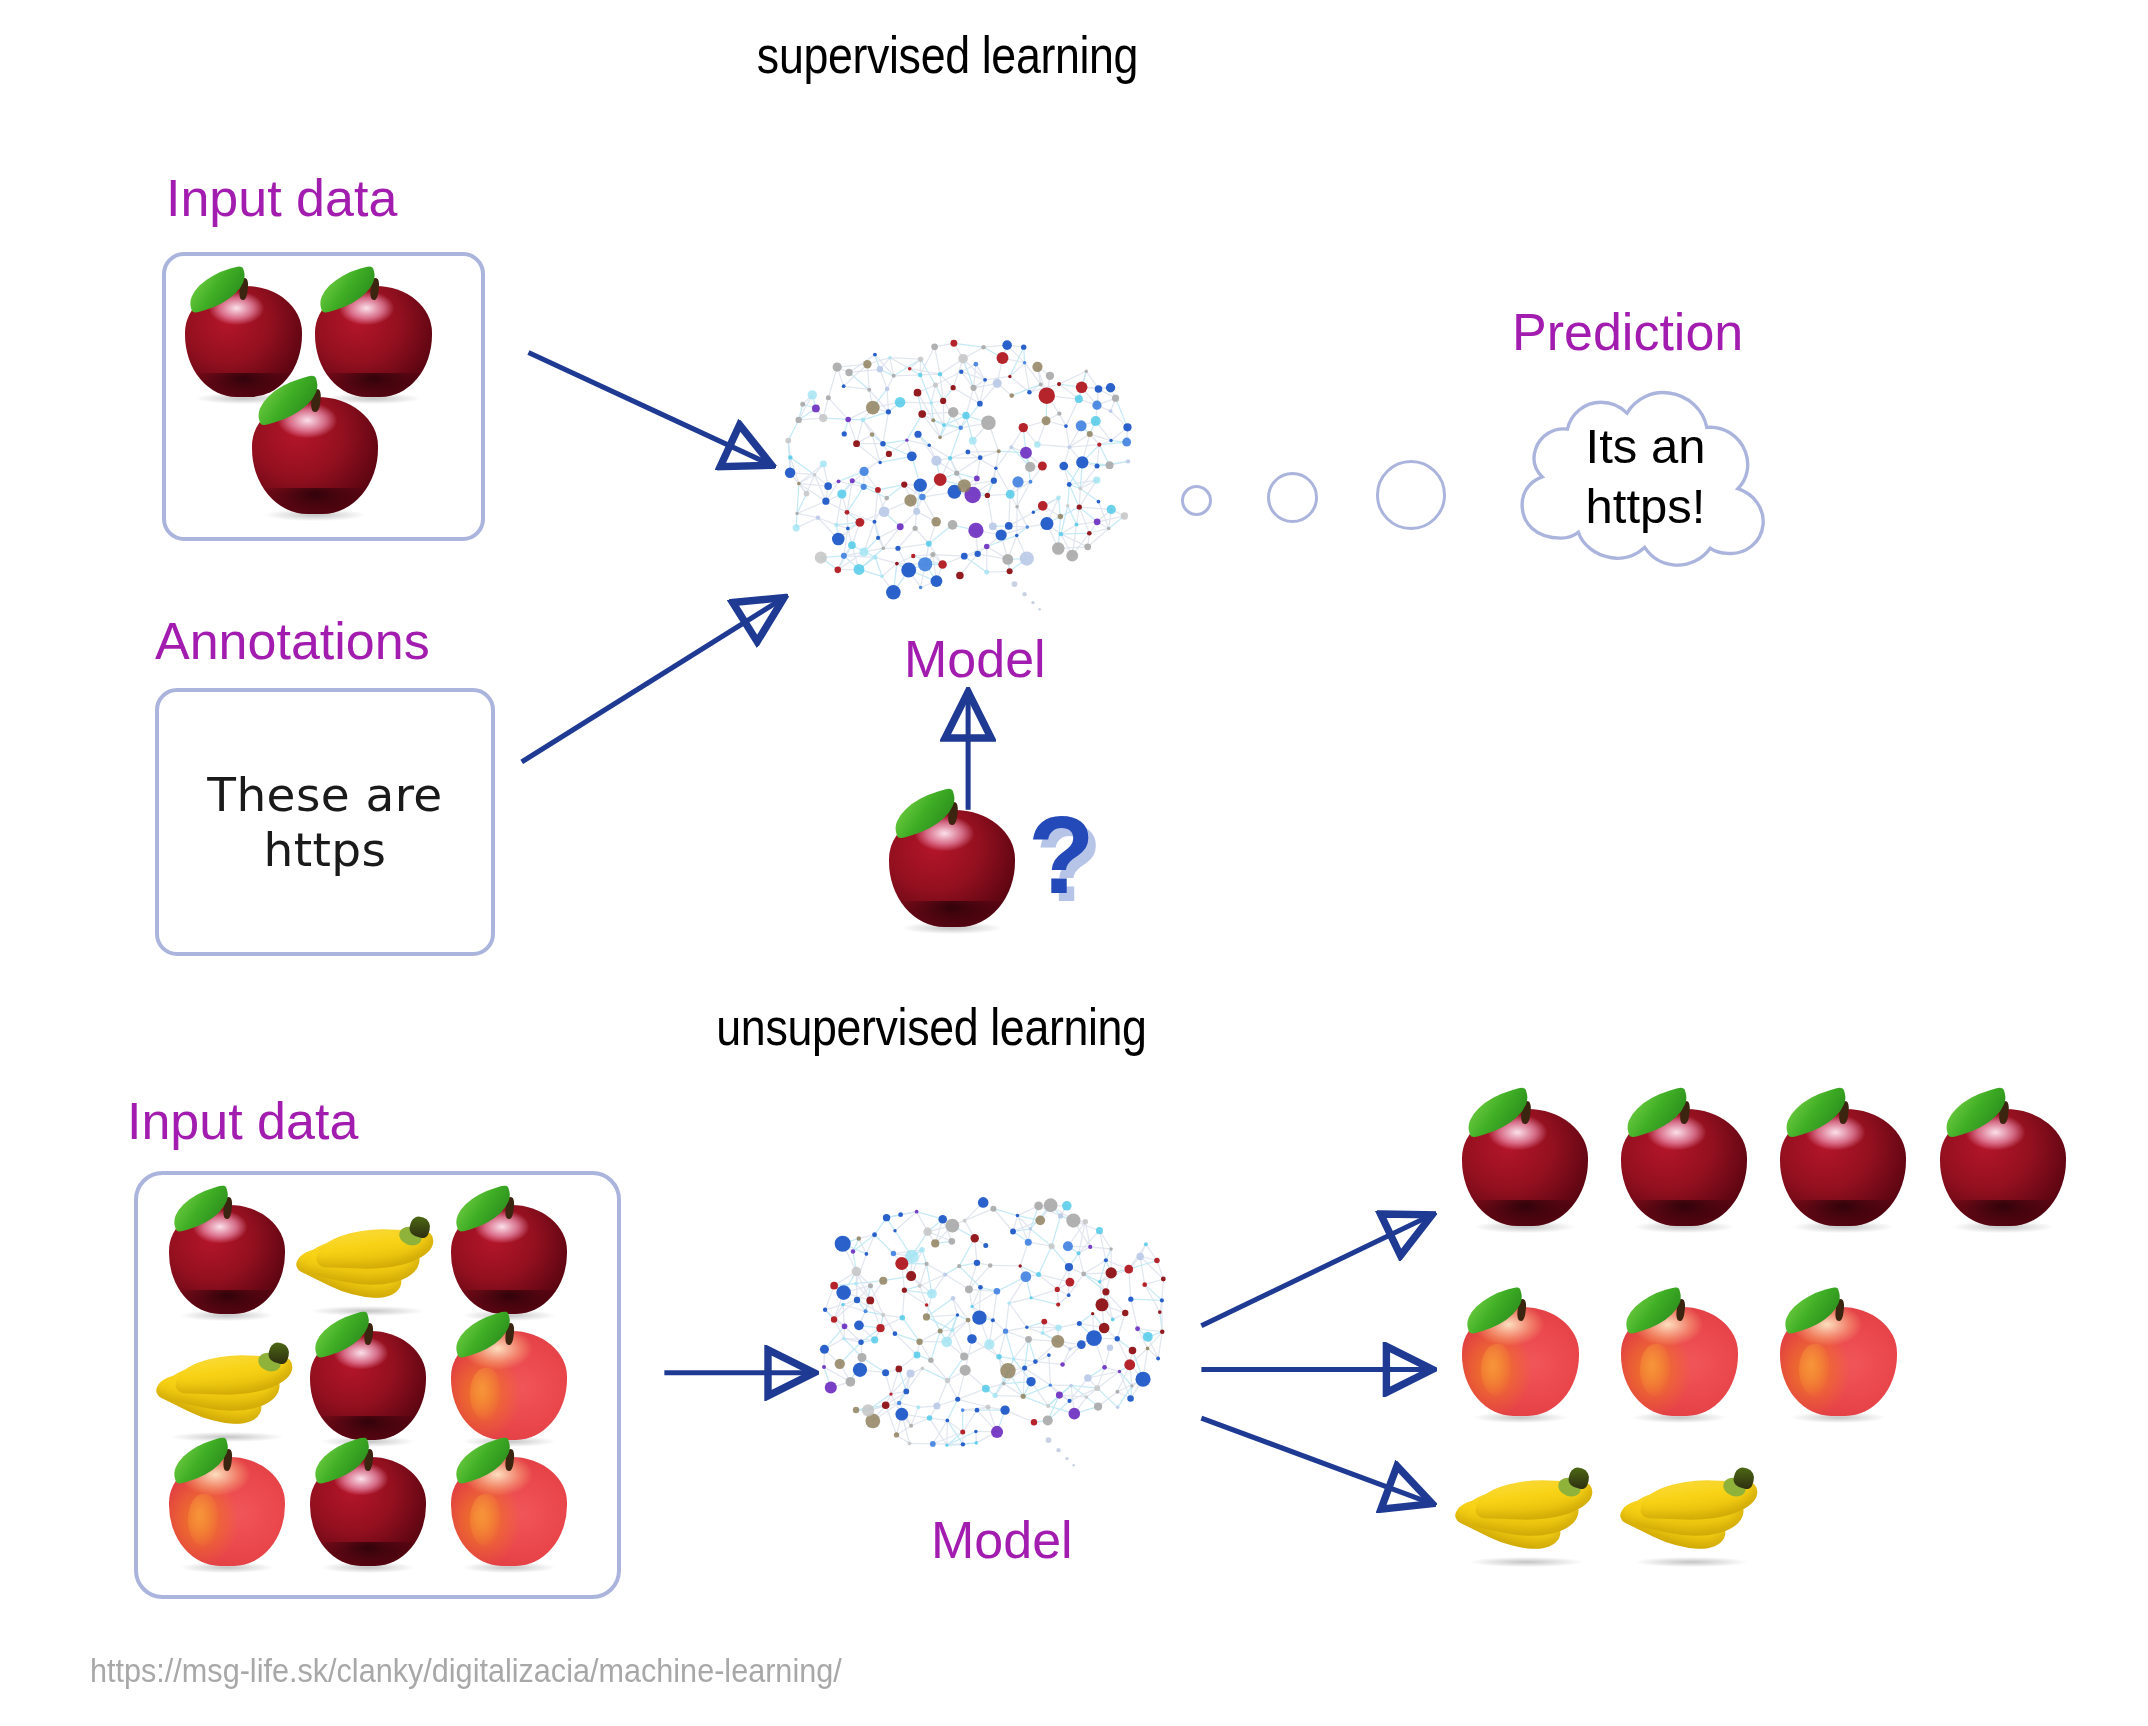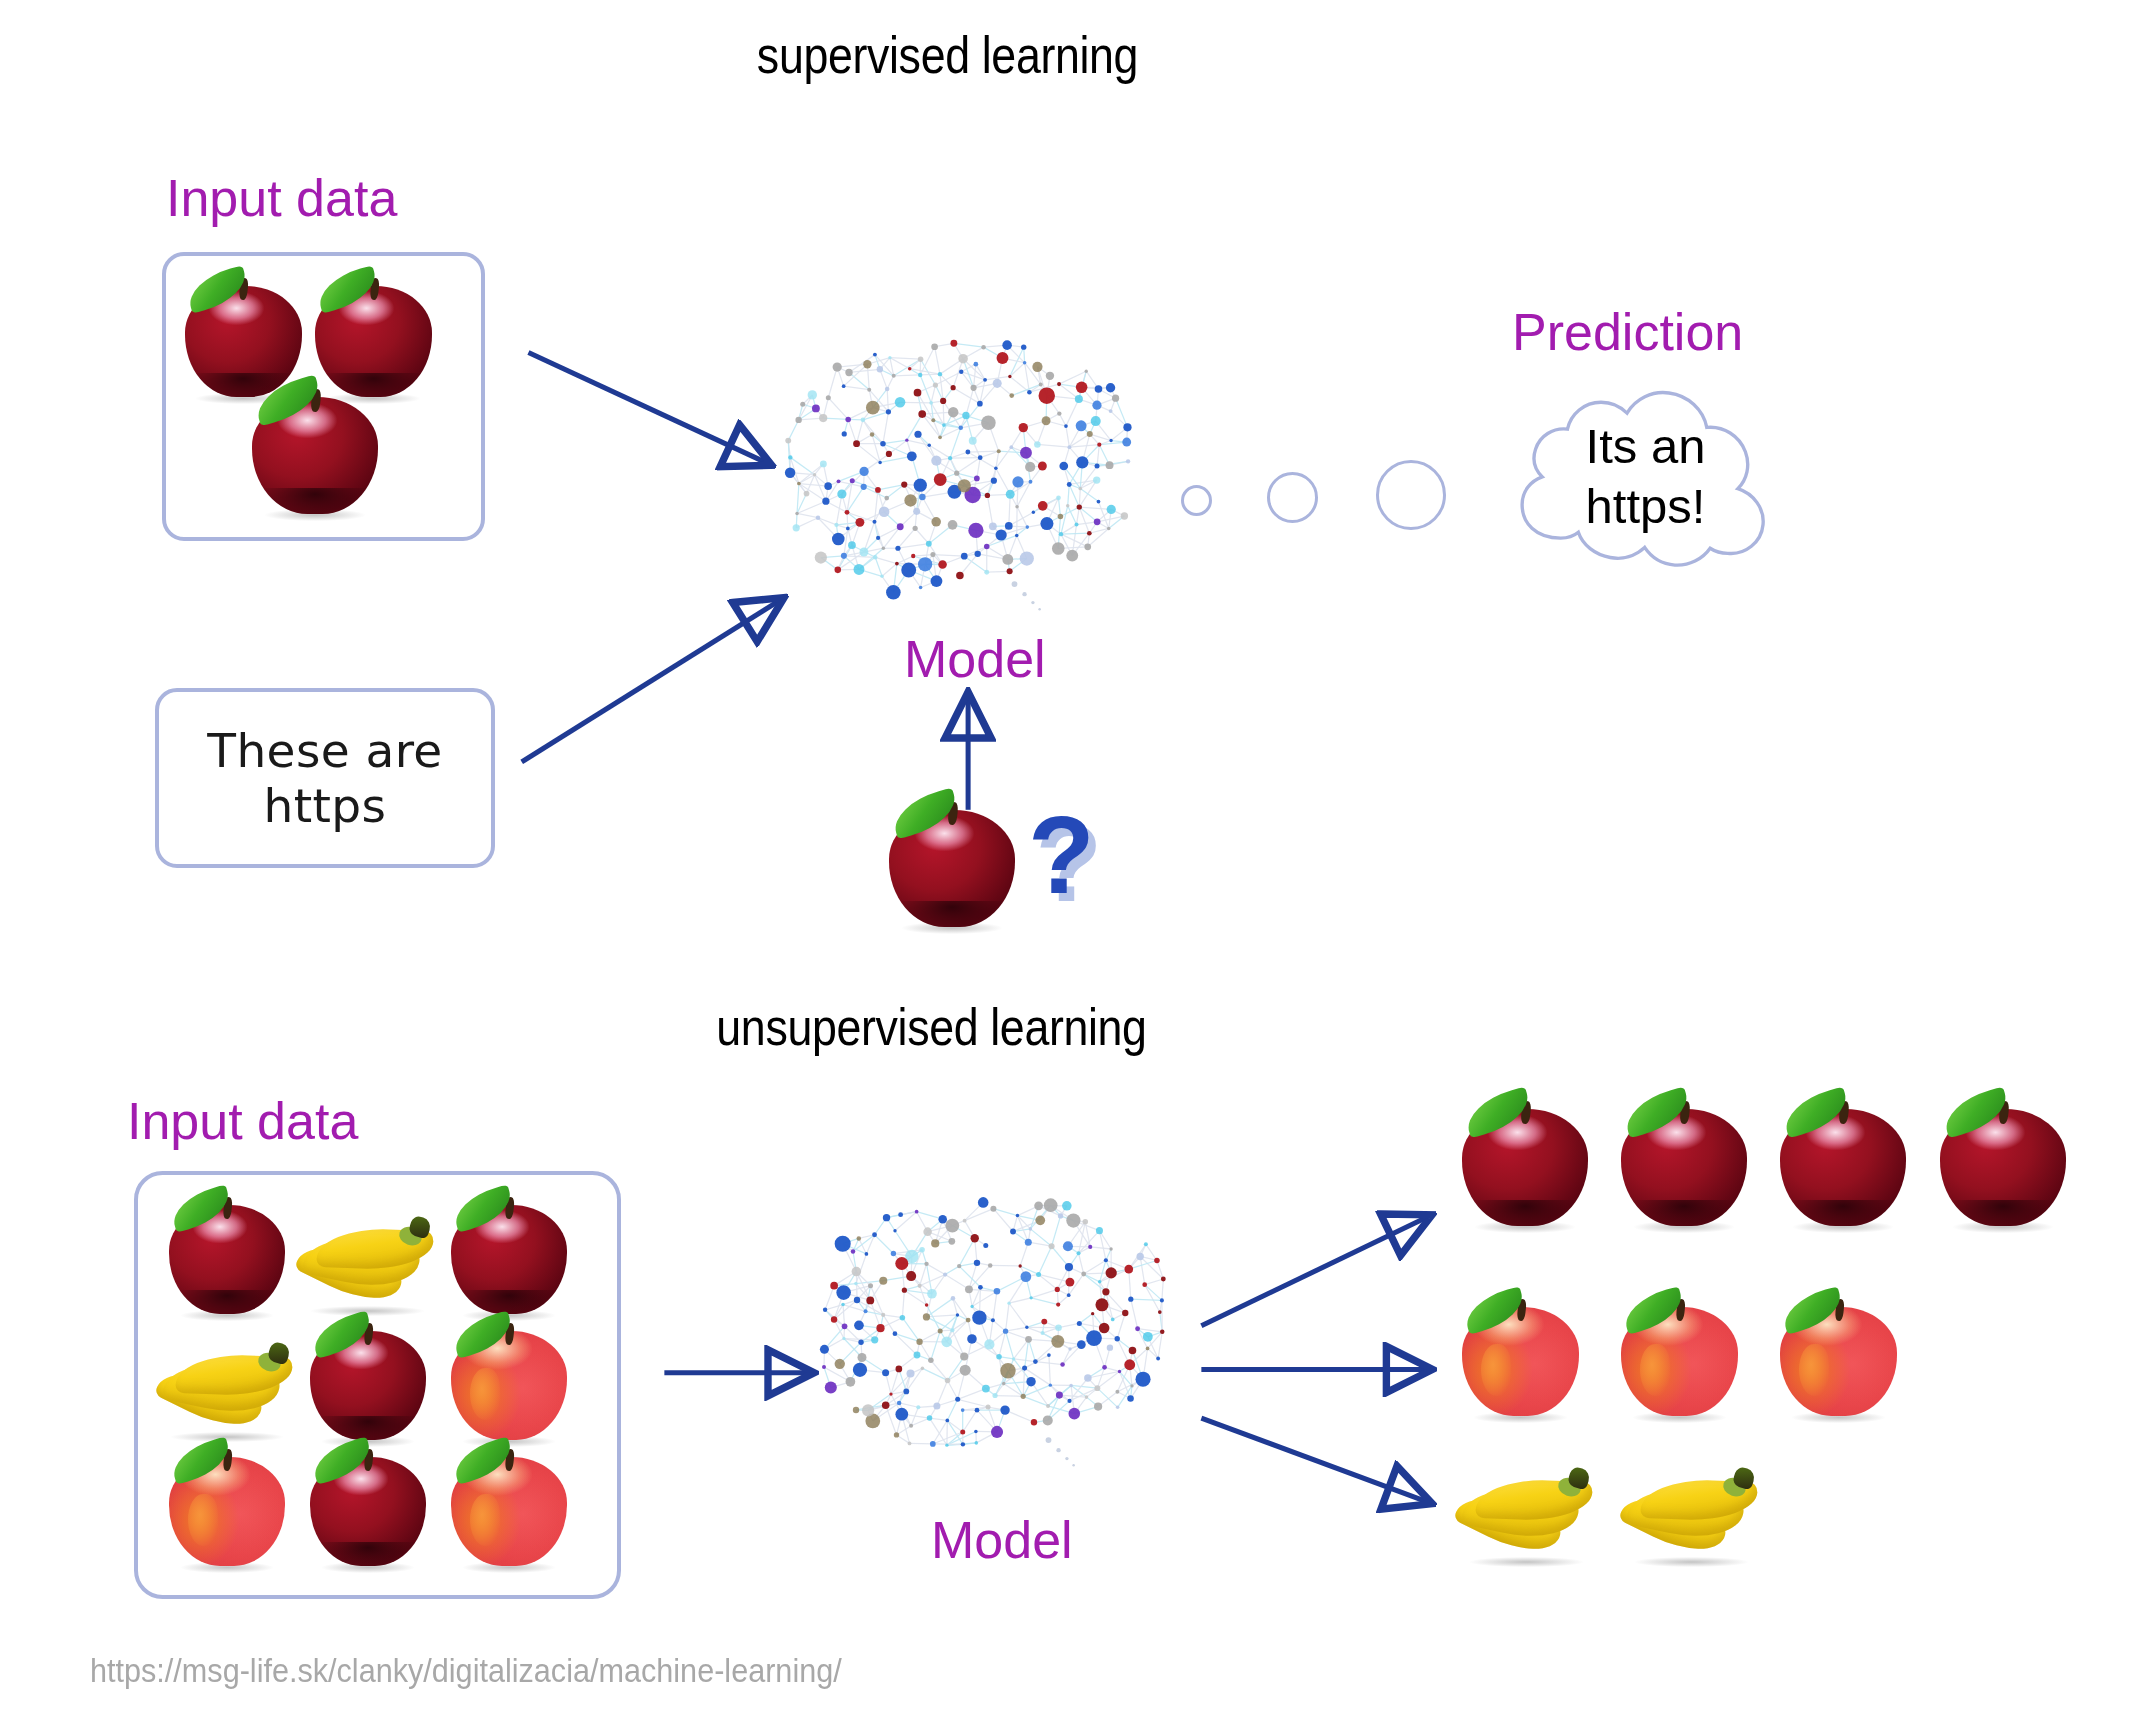--- a/index.html
+++ b/index.html
@@ -51,21 +51,21 @@
   
   .pic-box {
     position: absolute;
     border: 4.2px solid #aab4dd;
     border-radius: 22px;
     background: #ffffff;
     box-sizing: border-box;
   }
   #box-input-top { left: 137px; top: 252px; width: 323px; height: 289px; }
   #box-annotations {
-    left: 130px; top: 688px; width: 340px; height: 180px;
+    left: 130px; top: 688px; width: 340px; height: 268px;
     display: flex; align-items: center; justify-content: center;
   }
   #box-input-bottom { left: 109px; top: 1171px; width: 487px; height: 428px; border-radius: 28.5px; }
 
   .annot-text {
     color: #1a1a1a;
     font-size: 47px;
     line-height: 1.18;
     text-align: center;
     font-family: "DejaVu Sans", sans-serif;
@@ -243,20 +243,21 @@
         <div class="leaf"></div>
     </div>
     <div class="fruit apple" style="left:86px; top:141px; width:126px; height:117px;">
       <div class="shadow"></div>
         <div class="body"></div>
       <div class="stem"></div>
         <div class="leaf"></div>
     </div>
   </div>
 
+  <div class="blue-label" id="label-annotations">Annotations</div>
 
   <div class="pic-box" id="box-annotations">
     <div class="annot-text">
       <div>These are</div>
       <div>https</div>
     </div>
   </div>
 
   <div class="brain-wrap" style="left:738px; top:336px; width:394px; height:285px;">
     <svg viewBox="0 0 470 340" width="394" height="285">

